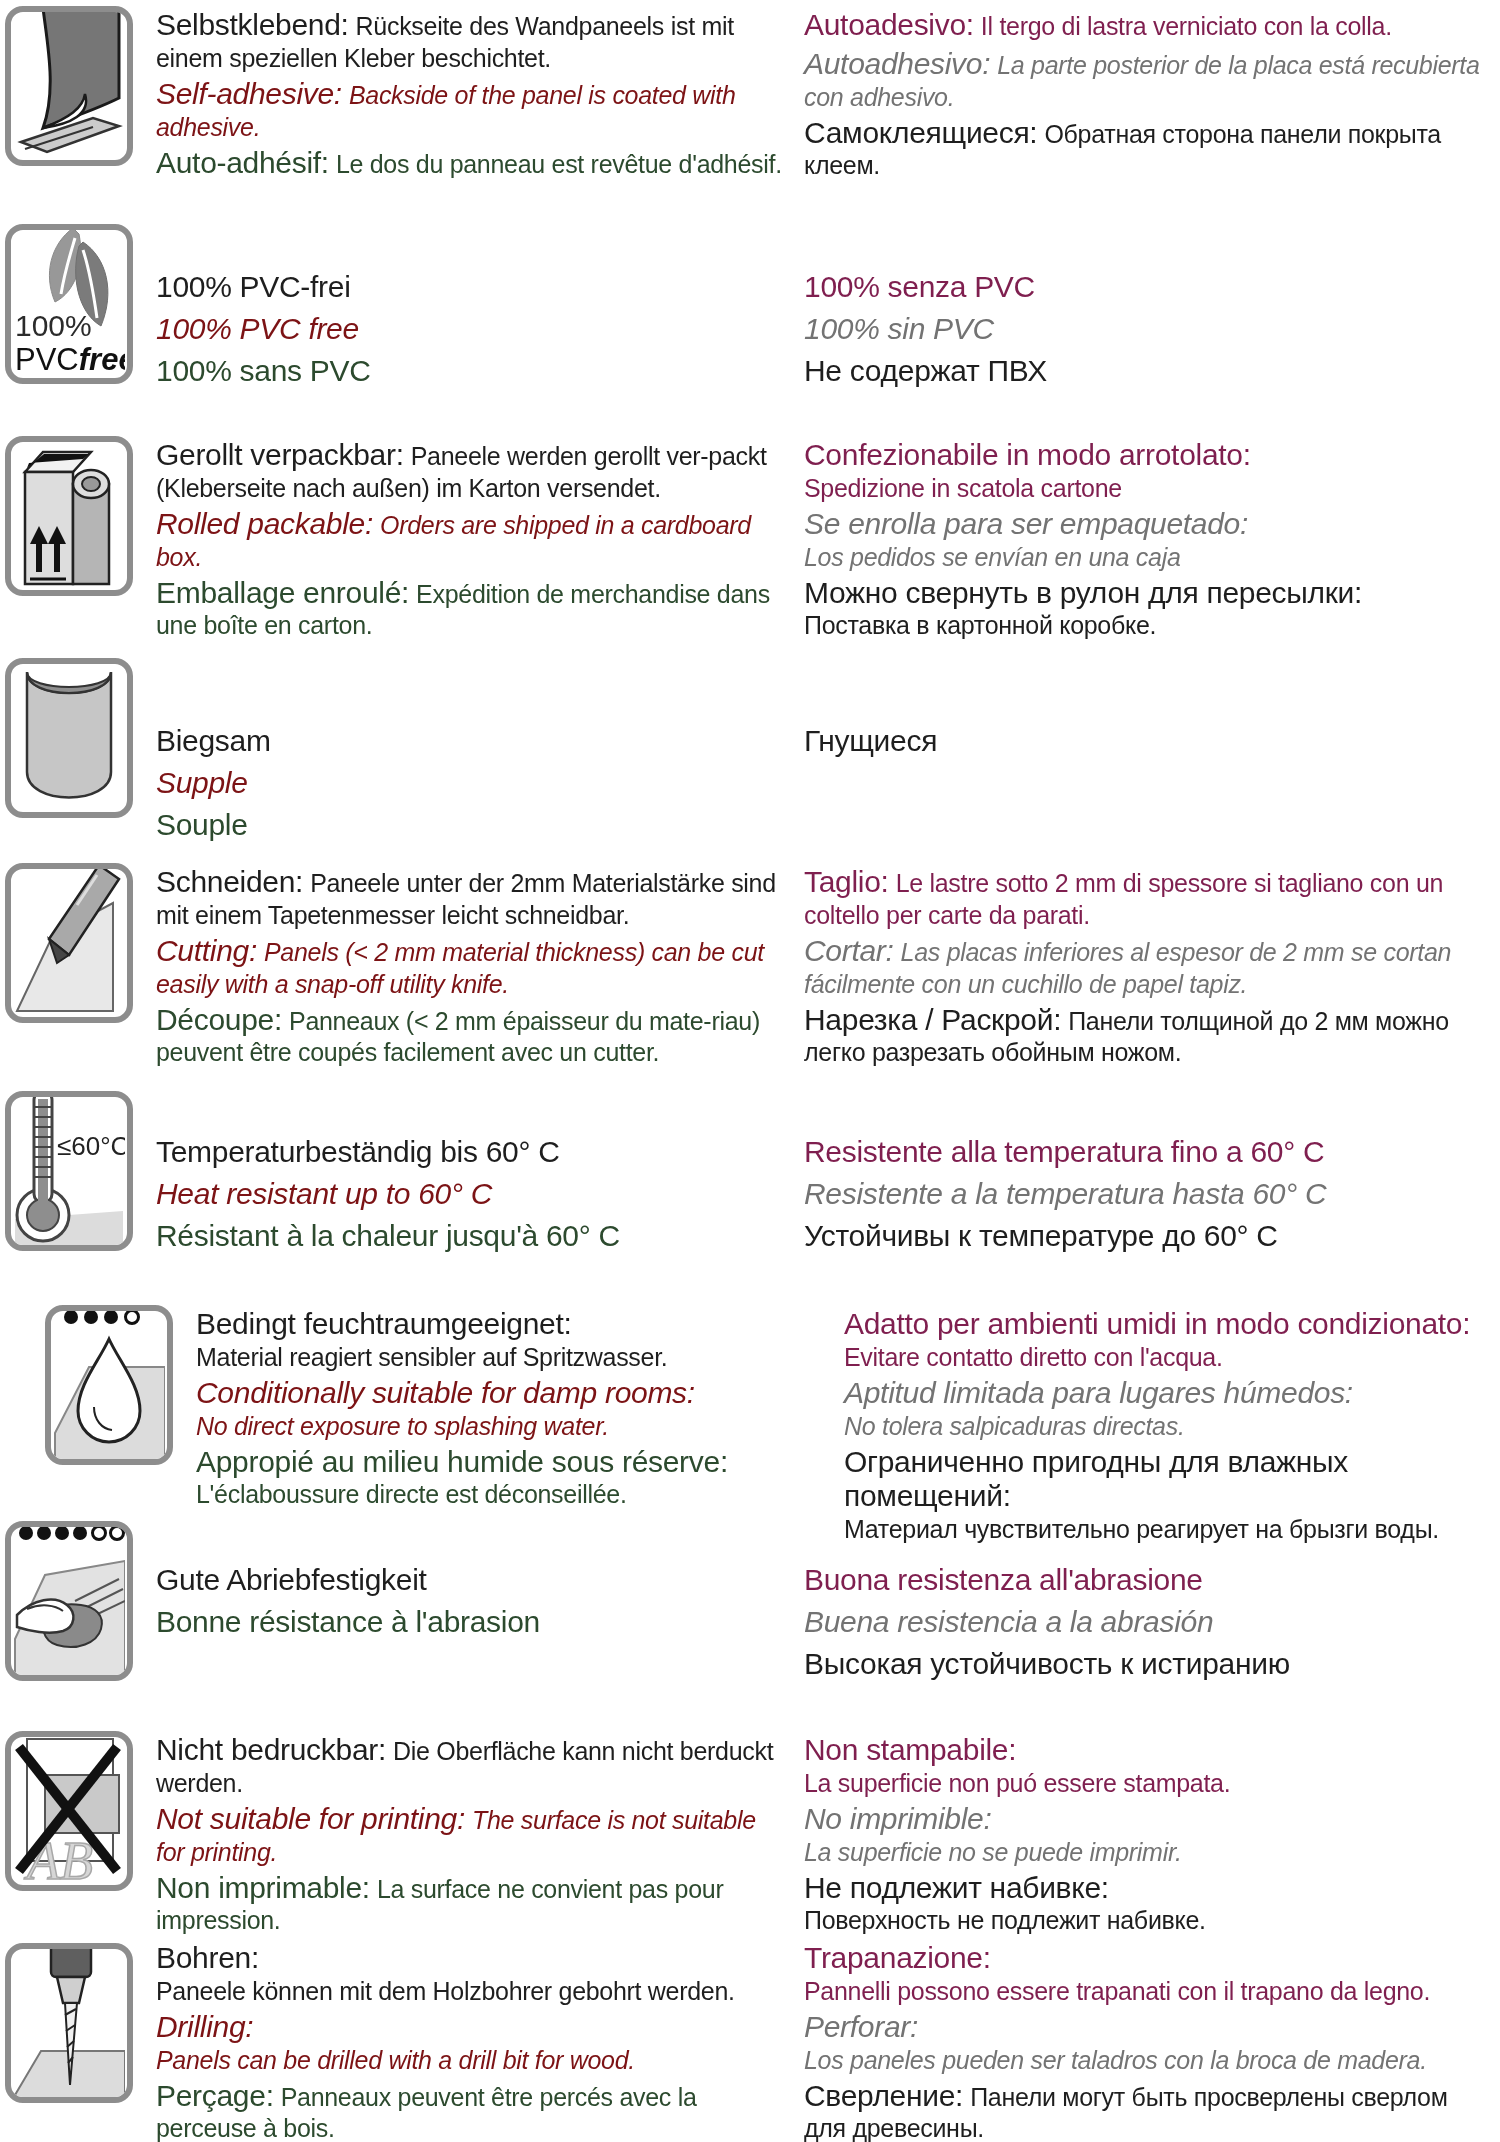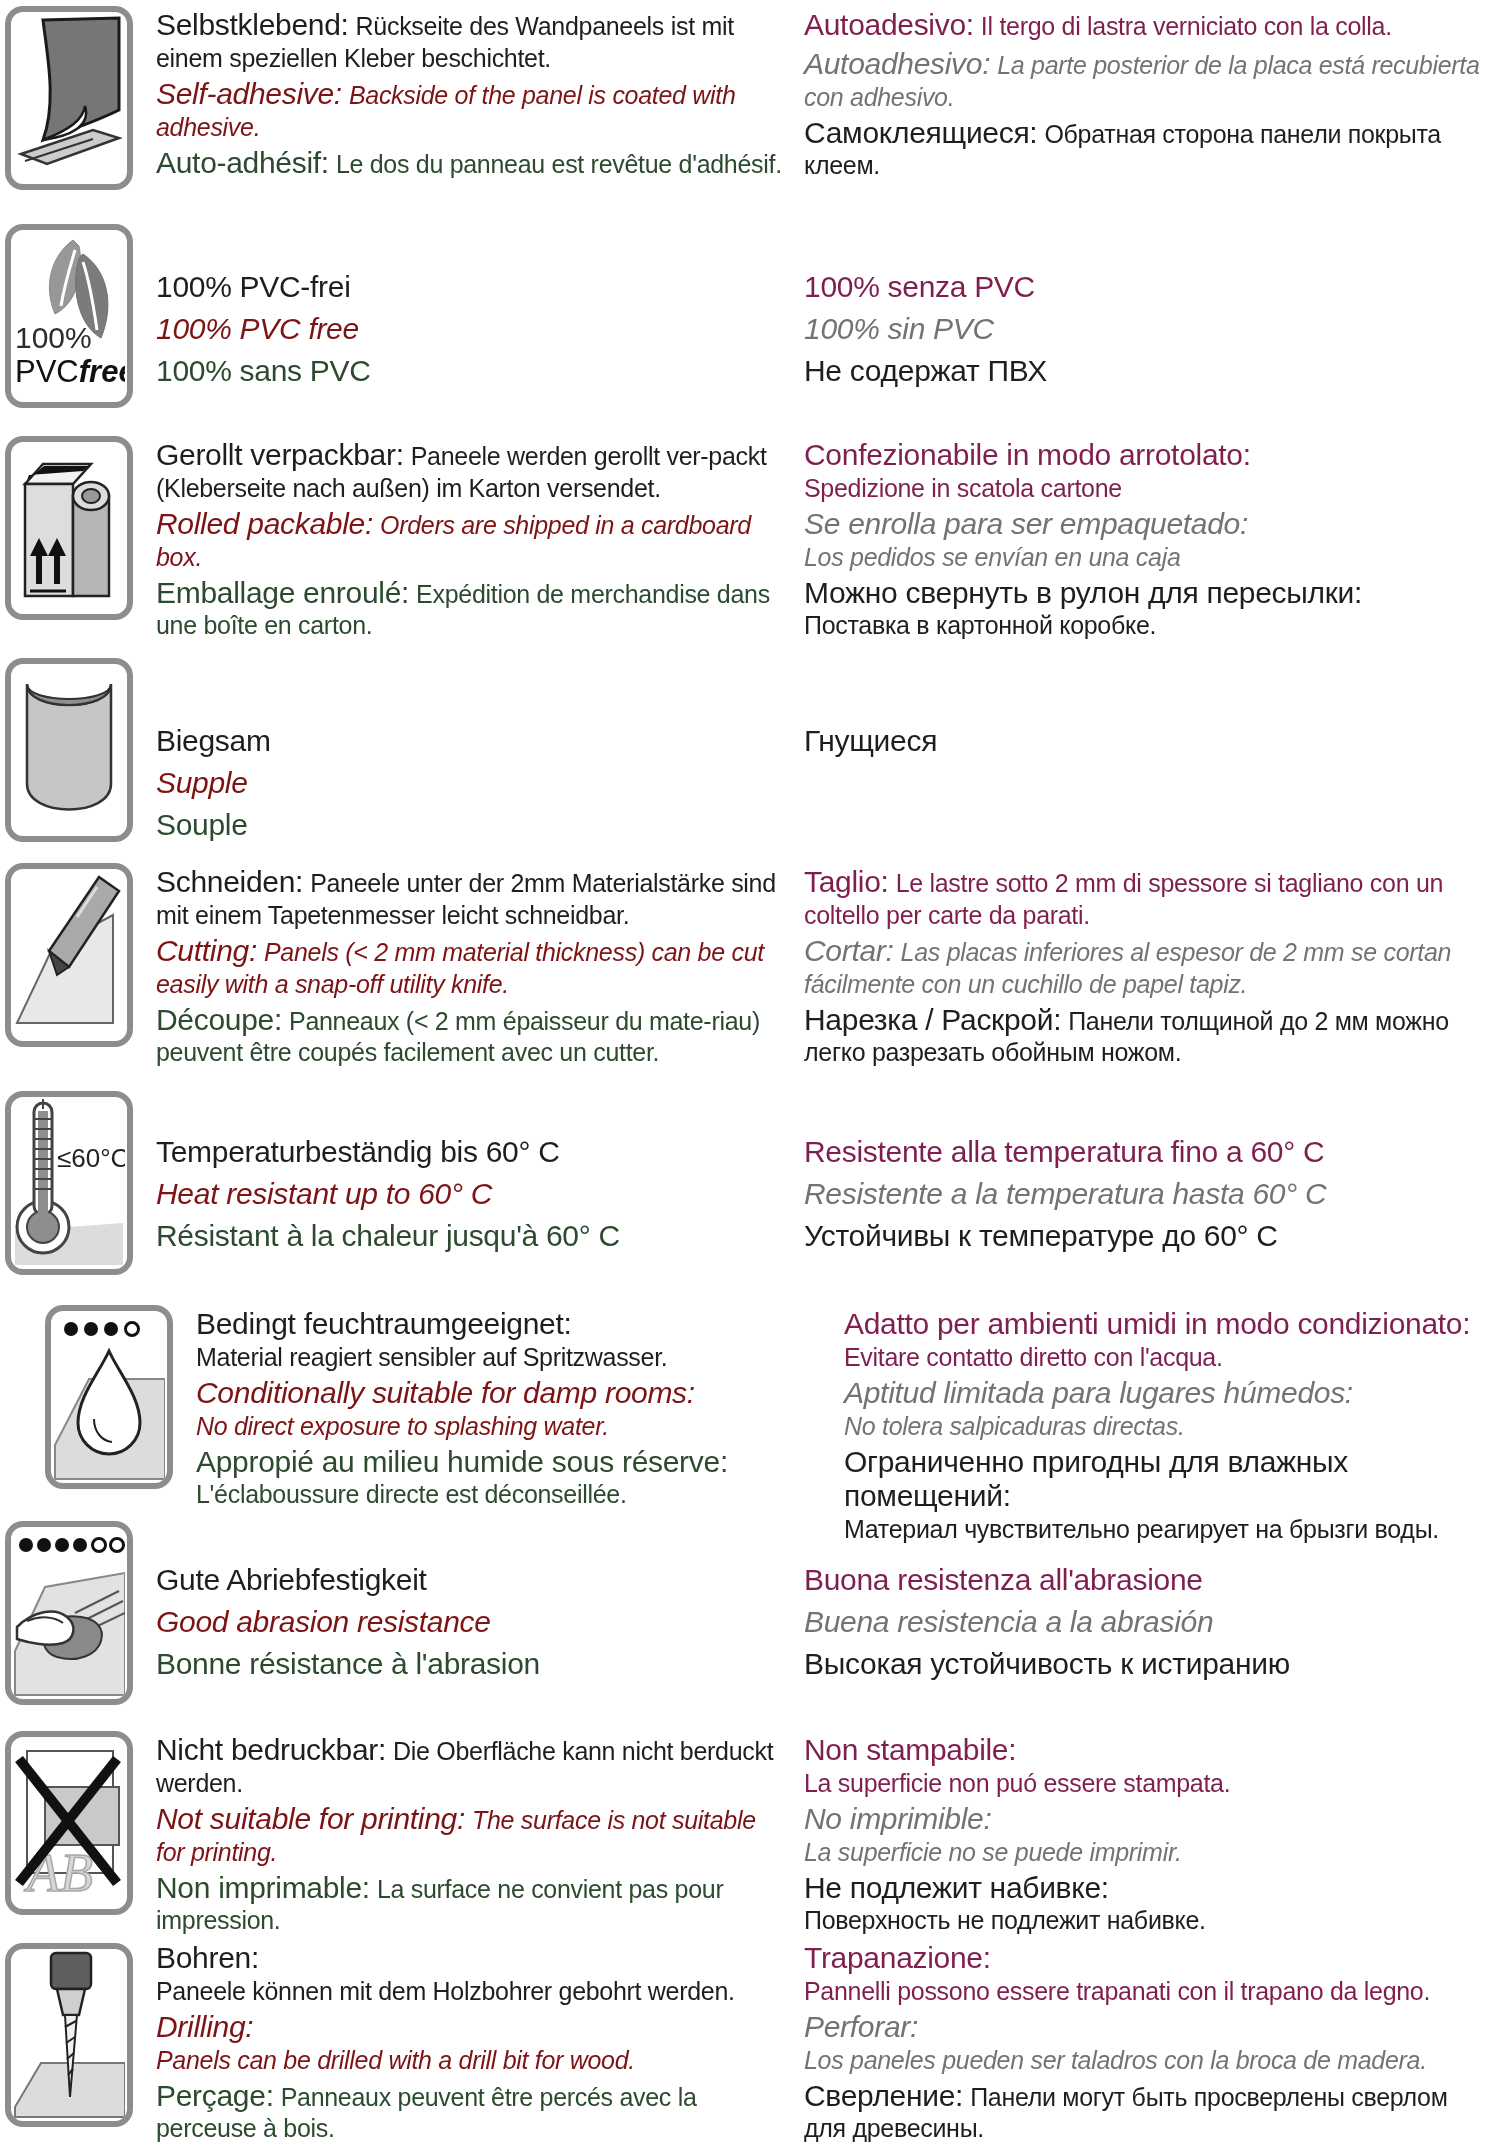--- a/index.html
+++ b/index.html
@@ -11,21 +11,21 @@
     color:#1e1e1e;
     overflow:hidden;
   }
   .row{
     display:grid;
     grid-template-columns:152px 648px 1fr;
     align-items:start;
   }
   .icon-cell{padding:6px 0 0 5px;}
   .icon-box{
-    width:128px;height:184px;
+    width:128px;height:160px;
     box-sizing:border-box;
     border:6px solid #8d8d8d;
     border-radius:18px;
     background:#ffffff;
     display:flex;align-items:center;justify-content:center;
     overflow:hidden;
   }
   .cell{padding:8px 10px 0 4px;letter-spacing:-0.3px;}
   .para{margin:0 0 4px 0;}
   .lead{font-size:30px;line-height:1.16;}
@@ -248,21 +248,20 @@
         <line x1="66" y1="94" x2="110" y2="72" stroke="#555555" stroke-width="2"></line>
         <line x1="70" y1="104" x2="112" y2="84" stroke="#555555" stroke-width="2"></line>
         <path d="M34 96 C26 108 30 124 44 128 C64 134 84 126 88 112 C92 98 82 90 68 88 C54 86 42 88 34 96 Z" fill="#8a8a8a" stroke="#333333" stroke-width="2"></path>
         <path d="M4 98 C20 82 42 78 54 88 C64 96 62 110 50 114 C36 118 16 114 4 110 Z" fill="#ffffff" stroke="#333333" stroke-width="2.5"></path>
         <path d="M14 92 C28 86 42 88 50 94" fill="none" stroke="#333333" stroke-width="2"></path>
       </svg>
     </div>
       </div>
     <div class="cell">
       <p class="para de single"><span class="lead">Gute Abriebfestigkeit</span></p>
-      <p class="para en single"><span class="lead">Good abrasion resistance</span></p>
       <p class="para fr single"><span class="lead">Bonne résistance à l'abrasion</span></p>
     </div>
     <div class="cell">
       <p class="para it single"><span class="lead">Buona resistenza all'abrasione</span></p>
       <p class="para es single"><span class="lead">Buena resistencia a la abrasión</span></p>
       <p class="para ru single"><span class="lead">Высокая устойчивость к истиранию</span></p>
     </div>
   </div>
 
   <div class="row r8">

